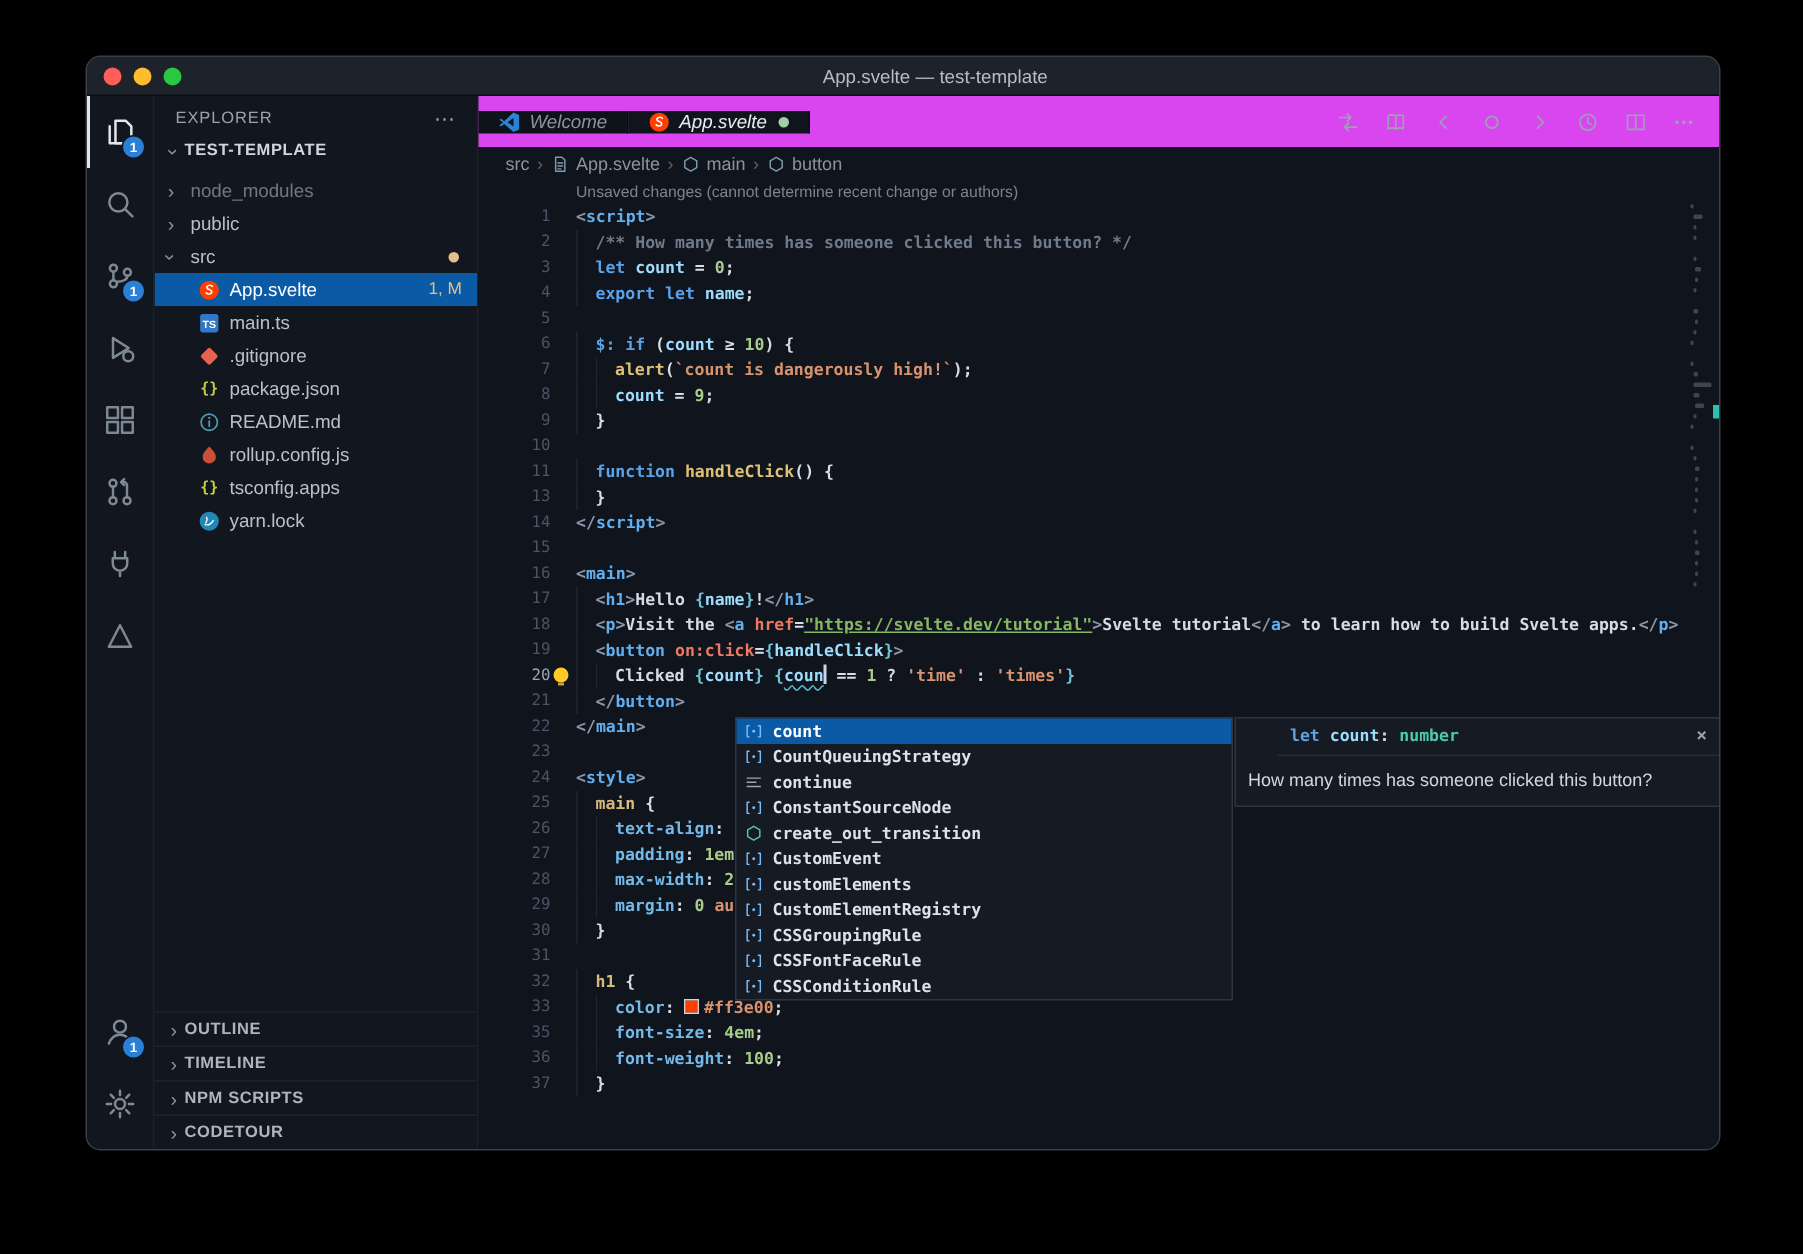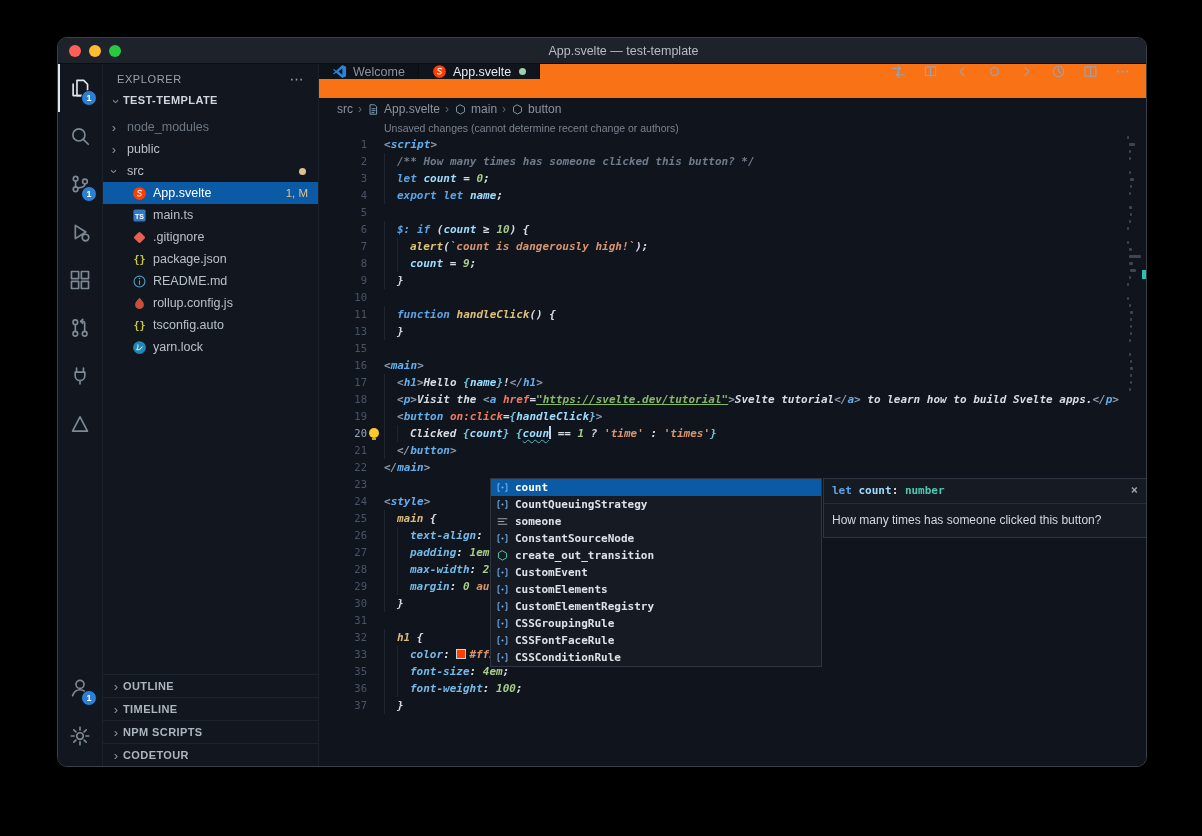--- a/index.html
+++ b/index.html
@@ -45,42 +45,42 @@
   .row.dim .lbl{color:#6e7884;}
   .row.selected{background:#0b5aa5;}
   .row.selected .lbl{color:#fff;}
   .rbadge{margin-left:auto;margin-right:10px;font-size:11.5px;color:#e2c08d;}
   .dotmod{margin-left:auto;margin-right:12px;width:7px;height:7px;border-radius:50%;background:#e2c08d;}
   .sections{flex:0 0 auto;}
   .section{height:22px;display:flex;align-items:center;border-top:1px solid #1d232e;font-size:11px;
     font-weight:bold;letter-spacing:.4px;color:#adb5c0;padding-left:6px;}
   
   .editor{flex:1;display:flex;flex-direction:column;min-width:0;background:#10151d;}
-  .tabbar{flex:0 0 34px;background:#f97316;display:flex;align-items:flex-start;}
+  .tabbar{flex:0 0 34px;background:#d946ef;display:flex;align-items:center;font-style:italic;}
   .tabs{display:flex;}
   .tab{display:flex;align-items:center;gap:6px;padding:0 13px;font-size:12.5px;color:#8b93a0;
     background:#0e1219;border-right:1px solid #090c10;white-space:nowrap;}
   .tab .ic{width:15px;height:15px;}
   .tab.active{background:#10151d;color:#e7eaee;}
   .dirty-dot{width:7px;height:7px;border-radius:50%;background:#9fcfa6;margin-left:2px;}
   .tab-actions{margin-left:auto;display:flex;align-items:center;gap:17px;padding-right:16px;color:#9aa3b0;}
   .tab-actions .ic{width:15px;height:15px;}
   .breadcrumbs{flex:0 0 22px;display:flex;align-items:center;gap:5px;padding-left:18px;font-size:12px;color:#8b93a0;}
   .breadcrumbs .sep{color:#5d6572;font-size:12px;}
   .breadcrumbs .ic{width:13px;height:13px;color:#7f99ad;}
   .bc-item{display:flex;align-items:center;gap:4px;}
   
   .code-wrap{flex:1;position:relative;overflow:hidden;}
   .annotation{height:16px;line-height:16px;margin-left:65px;font-size:10.5px;color:#7b838f;}
   .line{height:17px;line-height:17px;display:flex;position:relative;
     font-family:"DejaVu Sans Mono",monospace;font-size:11px;font-weight:600;}
   .ln{flex:0 0 48px;text-align:right;color:#4a5468;font-size:10.5px;font-weight:400;
     font-family:"DejaVu Sans Mono",monospace;}
   .ln.cur-ln{color:#97a5bc;}
-  .txt{margin-left:17px;white-space:pre;font-style:italic;}
+  .txt{margin-left:17px;white-space:pre;}
   .ind{display:inline-block;width:13px;height:17px;vertical-align:top;box-shadow:inset 1px 0 0 rgba(130,145,165,.14);}
   .tk-kw{color:#5ba3e6}.tk-var{color:#9cdcfe}.tk-num{color:#a8cc8c}.tk-str{color:#d8936f}
   .tk-cmt{color:#6f7a8a}.tk-tag{color:#61afef}.tk-pun{color:#8a97ab}.tk-attr{color:#ee7960}
   .tk-url{color:#86b864;text-decoration:underline;}
   .tk-fn{color:#e0c074}.tk-sel{color:#d7ba7d}.tk-prop{color:#74b9e8}.tk-kwval{color:#d8936f}
   .tk-brc{color:#6fc1d6}.tk-pl{color:#d6dbe4}.tk-type{color:#4ec9b0}
   .tk-varu{color:#9cdcfe;text-decoration:underline wavy #56b6c2 1px;text-underline-offset:2px;}
   .tk-cur{display:inline-block;width:2px;height:13px;background:#c5d5f0;vertical-align:-2px;}
   .tk-swatch{display:inline-block;width:8px;height:8px;background:#ff3e00;outline:1px solid #cfd4db;
     margin:0 4px 0 1px;}
@@ -95,21 +95,21 @@
   
   .suggest{position:absolute;left:171px;top:358px;width:330px;background:#151a23;border:1px solid #2d3542;
     z-index:10;}
   .srow{height:17px;display:flex;align-items:center;gap:6px;padding:0 5px;
     font-family:"DejaVu Sans Mono",monospace;font-size:11px;font-weight:600;color:#dde2e9;}
   .srow .ic{width:13px;height:13px;flex:0 0 13px;}
   .srow.sel{background:#0b5aa5;color:#fff;}
   
   .docpanel{position:absolute;left:504px;top:358px;width:322px;background:#151a23;border:1px solid #2d3542;z-index:10;}
   .doc-sig{display:flex;align-items:flex-start;padding:5px 8px 6px 8px;border-bottom:1px solid #262d3a;
-    font-family:"DejaVu Sans Mono",monospace;font-size:11px;font-weight:600;}
+    font-family:"DejaVu Sans Mono",monospace;font-size:11px;font-weight:600;margin-left:28px;}
   .doc-close{margin-left:auto;color:#9aa3b0;font-size:12px;line-height:12px;cursor:default;}
   .doc-body{padding:9px 8px 10px 8px;font-size:12px;color:#d3d8df;}
   .ic svg{width:100%;height:100%;display:block;}
   .ic{display:inline-flex;}
 </style>
 </head>
 <body>
 
 <div class="window">
   <div class="titlebar">
@@ -285,21 +285,21 @@
           <div class="row file">
             <span class="ic">
               <svg viewBox="0 0 16 16">
                 <path d="M8 1.8c2.9 2.9 4.7 5.2 4.7 7.4a4.7 4.7 0 01-9.4 0C3.3 7 5.1 4.7 8 1.8z" fill="#c94f38"></path>
               </svg>
             </span>
             <span class="lbl">rollup.config.js</span>
           </div>
           <div class="row file">
             <span class="braces">{}</span>
-            <span class="lbl">tsconfig.auto</span>
+            <span class="lbl">tsconfig.apps</span>
           </div>
           <div class="row file">
             <span class="ic">
               <svg viewBox="0 0 16 16">
                 <circle cx="8" cy="8" r="6.8" fill="#2188b6"></circle>
                 <path d="M5 10.4c2.2.6 4.4-.6 5.8-2.9M6.2 5.2c.5 1.2.3 2.6-.6 4" stroke="#fff" stroke-width="1" fill="none" stroke-linecap="round"></path>
               </svg>
             </span>
             <span class="lbl">yarn.lock</span>
           </div>
@@ -473,20 +473,24 @@
             </div>
             <div class="line">
               <span class="ln">11</span>
               <span class="txt"><span class="ind"></span><span class="tk-kw">function</span><span class="tk-pl"> </span><span class="tk-fn">handleClick</span><span class="tk-pl">() {</span></span>
             </div>
             <div class="line">
               <span class="ln">13</span>
               <span class="txt"><span class="ind"></span><span class="tk-pl">}</span></span>
             </div>
             <div class="line">
+              <span class="ln">14</span>
+              <span class="txt"><span class="tk-pun">&lt;/</span><span class="tk-tag">script</span><span class="tk-pun">&gt;</span></span>
+            </div>
+            <div class="line">
               <span class="ln">15</span>
               <span class="txt"></span>
             </div>
             <div class="line">
               <span class="ln">16</span>
               <span class="txt"><span class="tk-pun">&lt;</span><span class="tk-tag">main</span><span class="tk-pun">&gt;</span></span>
             </div>
             <div class="line">
               <span class="ln">17</span>
               <span class="txt"><span class="ind"></span><span class="tk-pun">&lt;</span><span class="tk-tag">h1</span><span class="tk-pun">&gt;</span><span class="tk-pl">Hello </span><span class="tk-brc">{</span><span class="tk-var">name</span><span class="tk-brc">}</span><span class="tk-pl">!</span><span class="tk-pun">&lt;/</span><span class="tk-tag">h1</span><span class="tk-pun">&gt;</span></span>
@@ -631,21 +635,21 @@
                   </svg>
                 </span>
                 <span>CountQueuingStrategy</span>
               </div>
               <div class="srow">
                 <span class="ic">
                   <svg viewBox="0 0 16 16" fill="none" stroke="#9aa6b4" stroke-width="1.2" stroke-linecap="round" stroke-linejoin="round">
                     <path d="M2.6 4.6h10.8M2.6 8h7.2M2.6 11.4h10.8"></path>
                   </svg>
                 </span>
-                <span>someone</span>
+                <span>continue</span>
               </div>
               <div class="srow">
                 <span class="ic">
                   <svg viewBox="0 0 16 16" fill="none" stroke="#75beff" stroke-width="1.2" stroke-linecap="round" stroke-linejoin="round">
                     <path d="M4.2 3.4H2.6v9.2h1.6M11.8 3.4h1.6v9.2h-1.6"></path>
                     <circle cx="8" cy="8" r="1.2" fill="#75beff" stroke="none"></circle>
                   </svg>
                 </span>
                 <span>ConstantSourceNode</span>
               </div>

